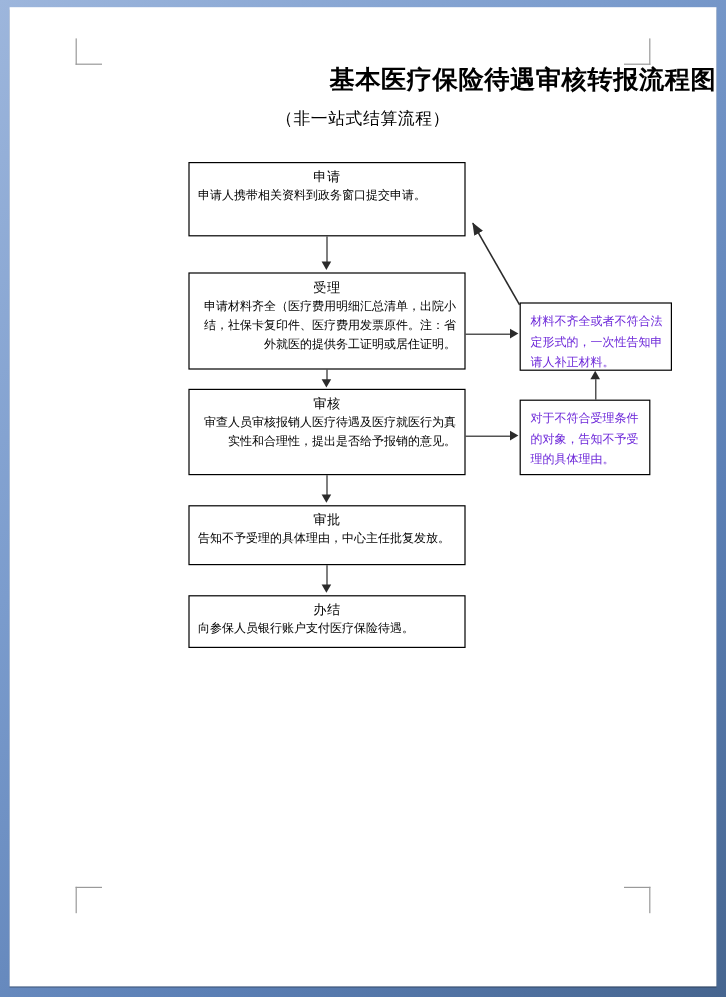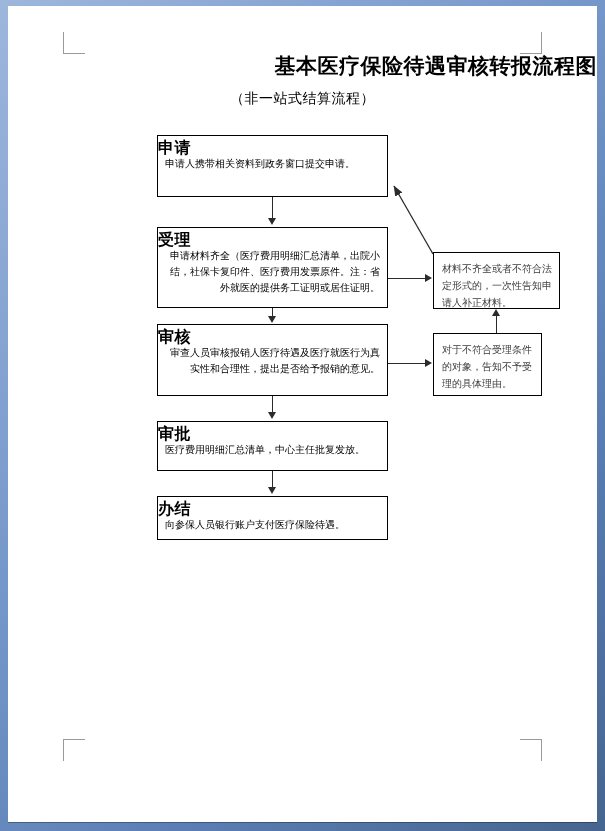--- a/index.html
+++ b/index.html
@@ -78,40 +78,41 @@
   
   .flow-box {
     position: absolute;
     border: 1.2px solid #000;
     background: #fff;
     box-sizing: border-box;
     color: #000;
     font-family: "DejaVu Sans", "Liberation Sans", sans-serif;
   }
   .box-heading {
-    font-weight: bold;
-    font-size: 16px;
+    text-align: center;
+    font-weight: normal;
+    font-size: 11px;
     line-height: 15px;
     margin: 4px 0 1px 0;
     letter-spacing: 0.5px;
   }
   .box-body {
     font-size: 10px;
     line-height: 16px;
     padding: 0 7px;
     text-align: right;
   }
   .box-body-center { text-align: left; }
 
   .side-box {
     position: absolute;
     border: 1.2px solid #000;
     background: #fff;
     box-sizing: border-box;
-    color: #404040;
+    color: #6d28d9;
   }
   .side-body {
     font-size: 10px;
     line-height: 17px;
     padding: 7px 7px 0 8px;
     text-align: left;
   }
 
   
   .v-line {
@@ -178,21 +179,21 @@
       <div class="box-body">申请材料齐全（医疗费用明细汇总清单，出院小结，社保卡复印件、医疗费用发票原件。注：省外就医的提供务工证明或居住证明。</div>
     </div>
 
     <div class="flow-box" style="left:149px; top:318px; width:231px; height:72px;">
       <div class="box-heading">审核</div>
       <div class="box-body">审查人员审核报销人医疗待遇及医疗就医行为真实性和合理性，提出是否给予报销的意见。</div>
     </div>
 
     <div class="flow-box" style="left:149px; top:415px; width:231px; height:50px;">
       <div class="box-heading">审批</div>
-      <div class="box-body box-body-center">医疗费用明细汇总清单，中心主任批复发放。</div>
+      <div class="box-body box-body-center">告知不予受理的具体理由，中心主任批复发放。</div>
     </div>
 
     <div class="flow-box" style="left:149px; top:490px; width:231px; height:44px;">
       <div class="box-heading">办结</div>
       <div class="box-body box-body-center">向参保人员银行账户支付医疗保险待遇。</div>
     </div>
 
     <div class="side-box" style="left:425px; top:246px; width:127px; height:57px;">
       <div class="side-body">材料不齐全或者不符合法定形式的，一次性告知申请人补正材料。</div>
     </div>

